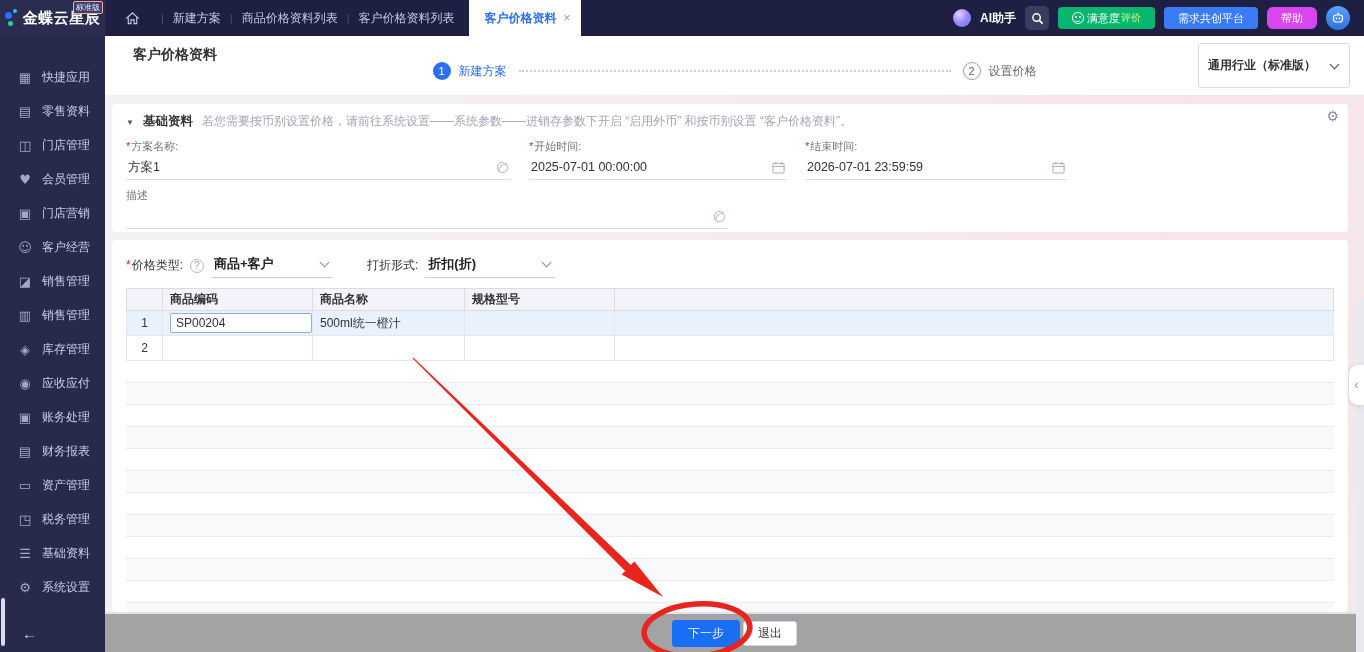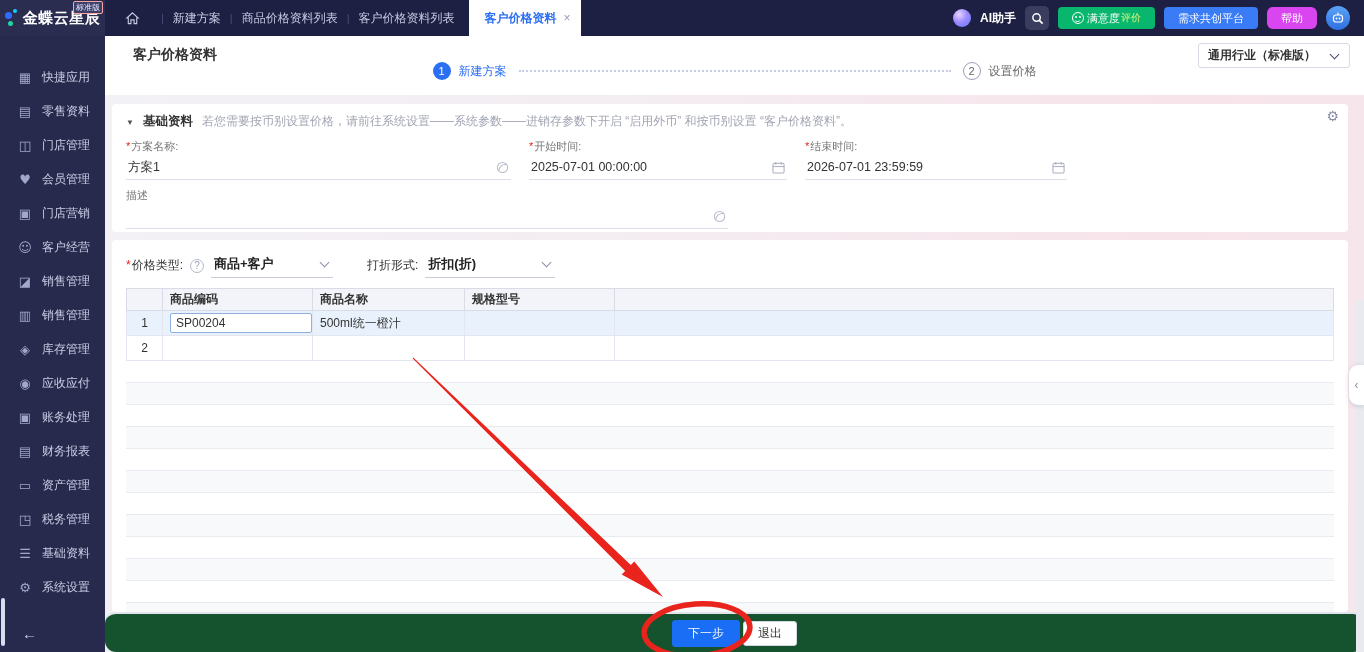--- a/index.html
+++ b/index.html
@@ -43,21 +43,21 @@
   .side-item { height:34px; display:flex; align-items:center; gap:9px; padding-left:17px; color:#c9cde6; cursor:pointer;}
   .side-icon { width:16px; text-align:center; color:#a2a8cc; font-size:13px; font-family:"DejaVu Sans",sans-serif;}
   .side-back { position:absolute; left:22px; bottom:10px; color:#cfd3ea; font-size:15px; cursor:pointer;}
   .side-scroll { position:absolute; left:1px; bottom:6px; width:4px; height:48px; background:#d9dcef; border-radius:2px;}
 
   .main { flex:1; display:flex; flex-direction:column; min-width:0;}
 
   
   .main-header { background:#fff; position:relative; padding:10px 14px 0 28px; flex:0 0 59px;}
   .page-title { font-size:14px; font-weight:bold; color:#333;}
-  .industry-select { position:absolute; right:14px; top:7px; border:1px solid #d8dbe5; border-radius:3px; background:#fff; padding:3px 9px; display:flex; align-items:center; gap:7px; color:#333; cursor:pointer; font-weight:bold;}
+  .industry-select { position:absolute; right:14px; top:7px; border:1px solid #d8dbe5; border-radius:3px; background:#fff; padding:13px 9px; display:flex; align-items:center; gap:7px; color:#333; cursor:pointer; font-weight:bold;}
   .stepper { position:absolute; left:0; right:0; top:26px; display:flex; align-items:center; justify-content:center;}
   .step { display:flex; align-items:center; gap:8px;}
   .step-circle { width:18px; height:18px; border-radius:50%; display:flex; align-items:center; justify-content:center; font-size:11px;}
   .step-active .step-circle { background:#2b6ff3; color:#fff;}
   .step-active .step-label { color:#2b6ff3;}
   .step-idle .step-circle { background:#fff; border:1px solid #9aa0b5; color:#666;}
   .step-idle .step-label { color:#666;}
   .step-dash { width:432px; border-top:2px dotted #c5cde6; margin:0 12px;}
 
   
@@ -89,21 +89,21 @@
   table.grid { border-collapse:collapse; width:100%; table-layout:fixed;}
   .grid th { background:#f2f4f9; border:1px solid #d9dce6; font-weight:bold; text-align:left; padding:2px 7px; height:21px; color:#333; font-size:12px;}
   .grid td { border:1px solid #e3e6ee; padding:1px 7px; height:25px; font-size:12px; color:#333;}
   .grid .c-no { width:36px; text-align:center;}
   .grid .c-code { width:150px;} .grid .c-name { width:152px;} .grid .c-spec { width:150px;}
   .grid tr.hl td { background:#e9f1fd;}
   .cell-input { width:142px; height:20px; border:1px solid #8fb0dc; border-radius:2px; padding:0 5px; font-size:12px; font-family:inherit; color:#333; background:#fff;}
   .stripes { flex:1; min-height:0; background:repeating-linear-gradient(to bottom,#ffffff 0 21px,#e9ebf1 21px 22px,#f8f9fb 22px 43px,#e9ebf1 43px 44px);}
 
   
-  .footer { flex:0 0 40px; background:#14532d; border-top:2px solid #e2e4ec; display:flex; align-items:center; justify-content:center; gap:3px;border-radius:11px;}
+  .footer { flex:0 0 40px; background:#a3a3a3; border-top:2px solid #e2e4ec; display:flex; align-items:center; justify-content:center; gap:3px;}
   .btn { font-size:12px; border-radius:3px; cursor:pointer; font-family:inherit;}
   .btn-primary { background:#1a6df5; border:1px solid #1a6df5; color:#fff; padding:4px 15px;}
   .btn-default { background:#fff; border:1px solid #d4d7e2; color:#333; padding:3px 14px;}
 
   
   .collapse-tab { position:absolute; right:0; top:365px; width:15px; height:40px; background:#fff; border-radius:9px 0 0 9px; box-shadow:0 1px 5px rgba(40,50,90,.18); display:flex; align-items:center; justify-content:center; color:#8a8fa5; font-size:12px; cursor:pointer; z-index:5;}
   .scroll-strip { position:absolute; right:0; top:300px; bottom:0; width:8px; background:#e8eaef; z-index:4;}
   .annotation { position:absolute; left:0; top:0; width:1364px; height:652px; pointer-events:none; z-index:50;}
 </style>
 </head>

